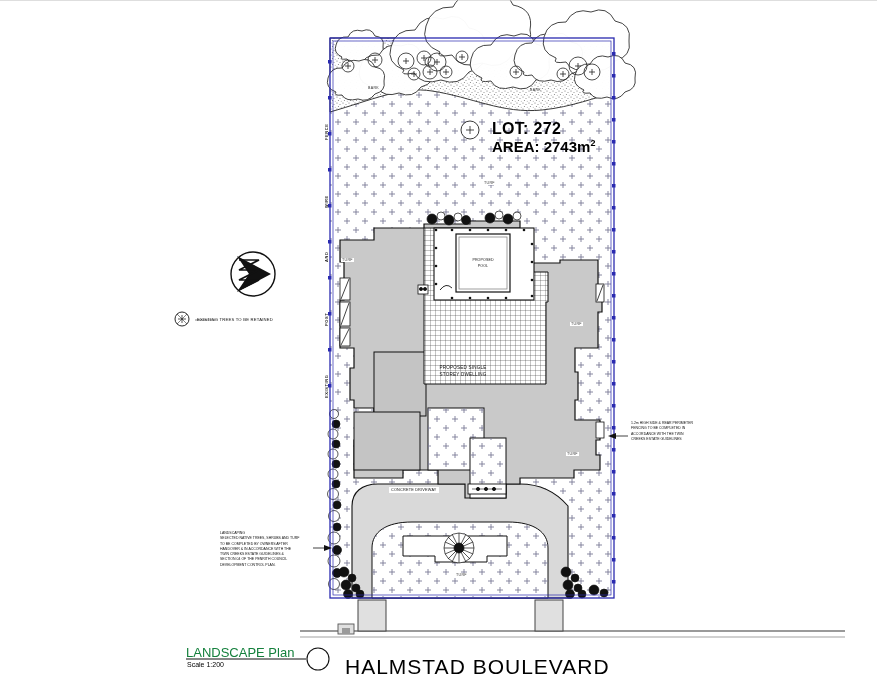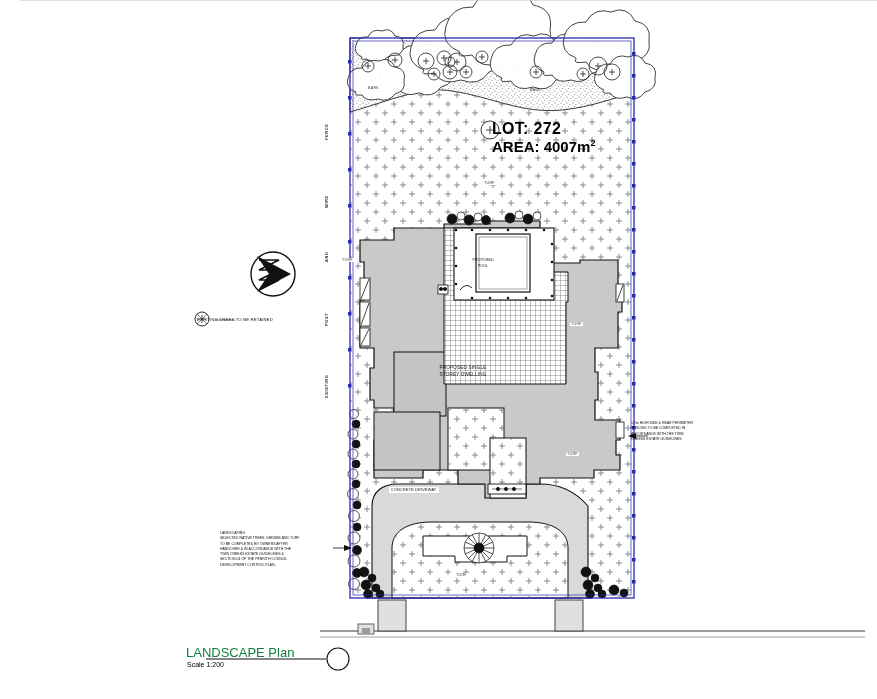--- a/index.html
+++ b/index.html
@@ -1,19 +1,19 @@
 <!DOCTYPE html>
 <html><head>
 <meta charset="utf-8">
 <title>Landscape Plan</title>
 <style>
   html,body{margin:0;padding:0;background:#ffffff;}
   body{width:877px;height:699px;position:relative;overflow:hidden;
        font-family:"Liberation Sans",sans-serif;color:#000;}
-  .plan{position:absolute;left:0;top:0;width:697px;height:699px;padding-left:20px;}
+  .plan{position:absolute;left:0;top:0;width:697px;height:699px;}
   svg{display:block;}
 
   .lot-label{position:absolute;font-weight:bold;font-size:16px;letter-spacing:0.3px;
              color:#000;white-space:nowrap;}
   .lot-area{position:absolute;font-weight:bold;font-size:15px;color:#000;white-space:nowrap;}
   .lot-area sup{font-size:9px;}
   .tiny-blk{position:absolute;font-size:3.5px;line-height:1.5;color:#111;width:96px;}
   .tiny-blk div{white-space:nowrap;}
   .lbl-mid{position:absolute;font-size:4.6px;line-height:1.6;color:#111;text-align:center;
            letter-spacing:0.2px;}
@@ -386,21 +386,21 @@
     </g>
 
     <g stroke="#bdbdbd" stroke-width="1" fill="none">
       <path d="M0 0 H877"></path>
     </g>
   </svg>
 
   <div class="lot-label" style="left:492px;top:120px;">LOT: 272</div>
 
   <div class="lot-area" style="left:492px;top:138px;">
-    <span>AREA: 4007m</span><sup>2</sup>
+    <span>AREA: 2743m</span><sup>2</sup>
   </div>
 
   <div class="lbl-mid" style="left:463px;top:364px;transform:translateX(-50%);">
     <div>PROPOSED SINGLE</div>
     <div>STOREY DWELLING</div>
   </div>
 
   <div class="lbl-pool" style="left:483px;top:258px;transform:translateX(-50%);">
     <div>PROPOSED</div>
     <div>POOL</div>
@@ -437,14 +437,15 @@
 
   <div class="tiny-blk" style="left:631px;top:421px;">
     <div>1.2m HIGH SIDE &amp; REAR PERIMETER</div>
     <div>FENCING TO BE COMPLETED IN</div>
     <div>ACCORDANCE WITH THE TWIN</div>
     <div>CREEKS   ESTATE   GUIDELINES</div>
   </div>
 
   <div class="title-plan" style="left:186px;top:645px;">LANDSCAPE Plan</div>
   <div class="title-scale" style="left:187px;top:661px;">Scale 1:200</div>
+  <div class="title-main" style="left:345px;top:655px;">HALMSTAD  BOULEVARD</div>
 
 </div>
 
 </body></html>

